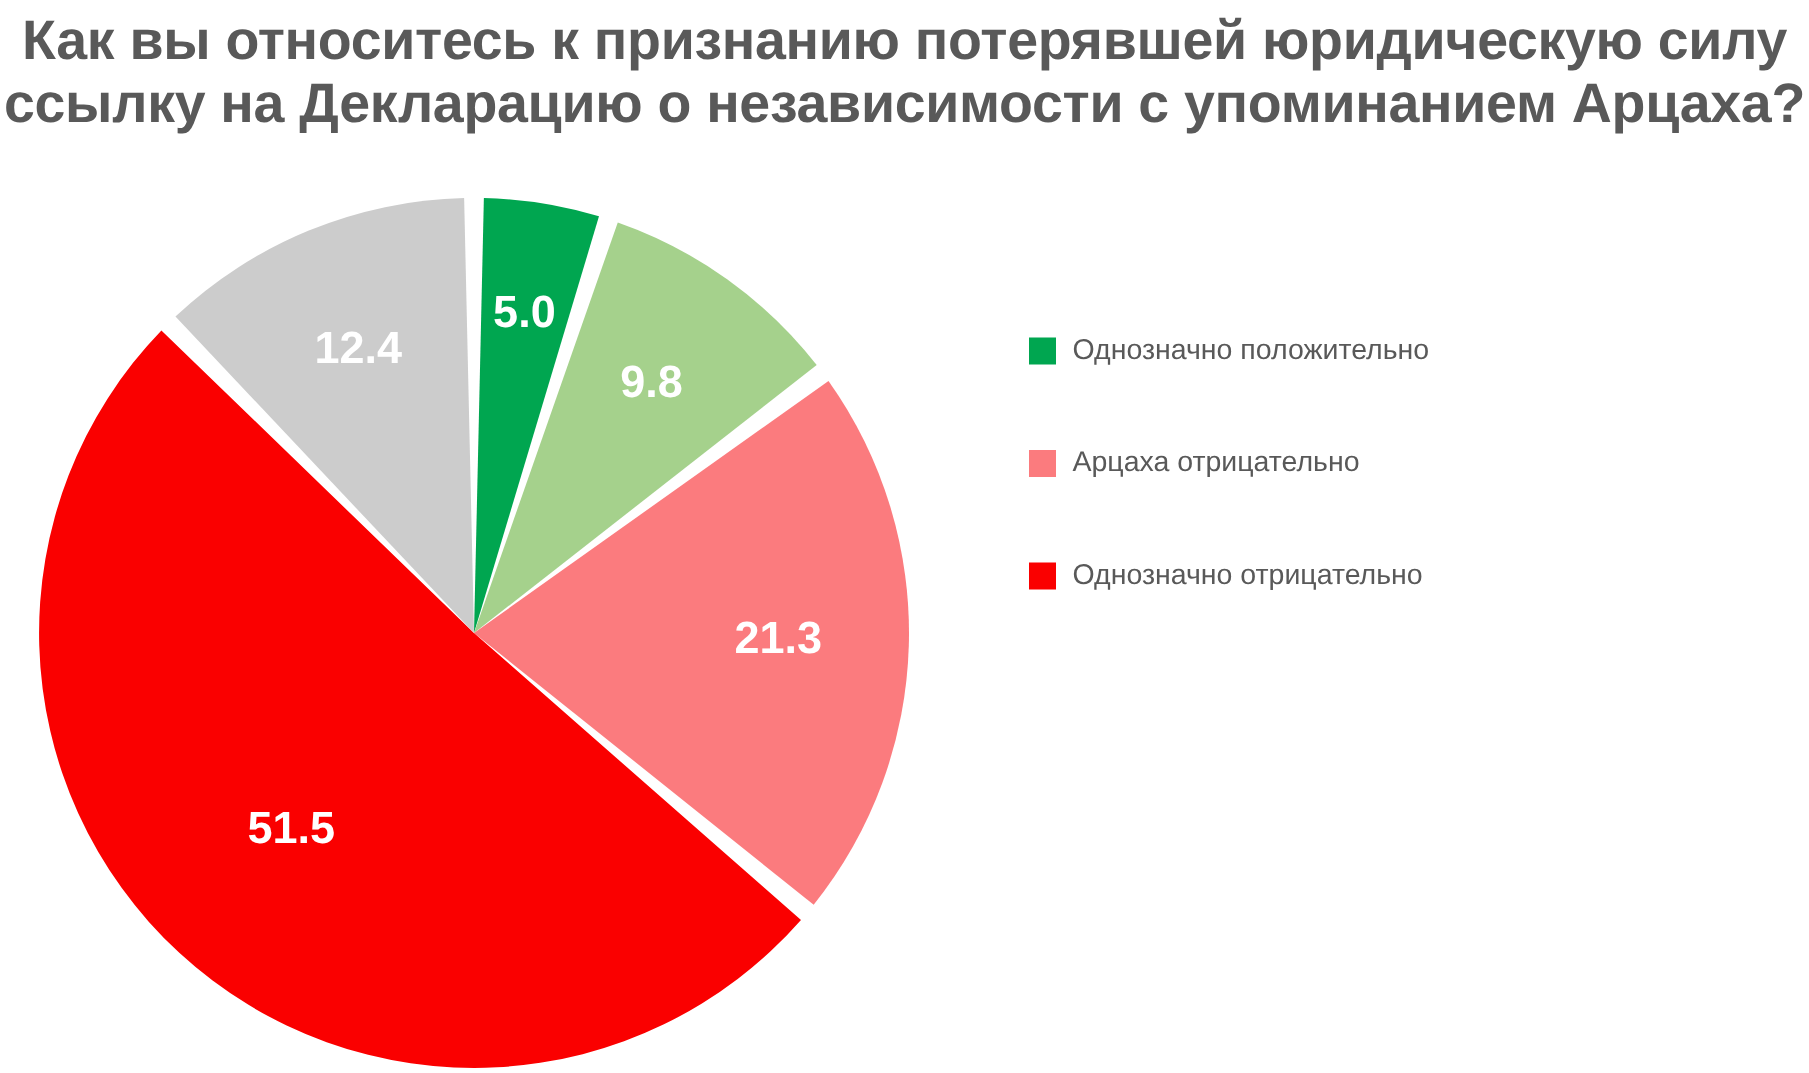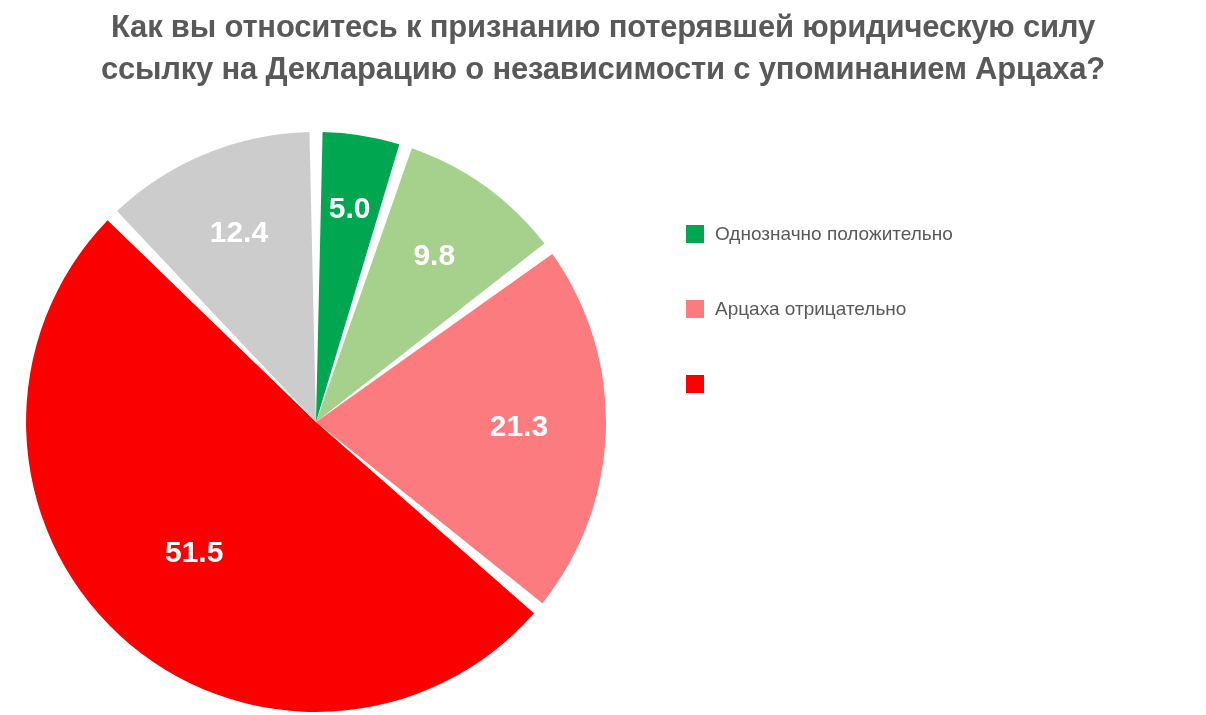--- a/index.html
+++ b/index.html
@@ -21,21 +21,21 @@
   }
 
   
   #chart-title {
     position: absolute;
     left: 0;
     top: 6px;
     width: 1206px;
     text-align: center;
     color: #595959;
-    font-size: 31px;
+    font-size: 37px;
     font-weight: bold;
     line-height: 42px;
     letter-spacing: -0.2px;
     white-space: pre-line;
   }
 
   
   #pie-area {
     position: absolute;
     left: 0;
@@ -111,16 +111,17 @@
     <div class="legend-row">
       <span class="legend-swatch" style="background: rgb(0, 166, 80);"></span>
       <span class="legend-label">Однозначно положительно</span>
     </div>
     <div class="legend-row">
       <span class="legend-swatch" style="background: rgb(251, 123, 126);"></span>
       <span class="legend-label">Арцаха отрицательно</span>
     </div>
     <div class="legend-row">
       <span class="legend-swatch" style="background: rgb(250, 0, 0);"></span>
+      <span class="legend-label">Однозначно отрицательно</span>
     </div>
   </div>
 
 </div>
 
 </body></html>

